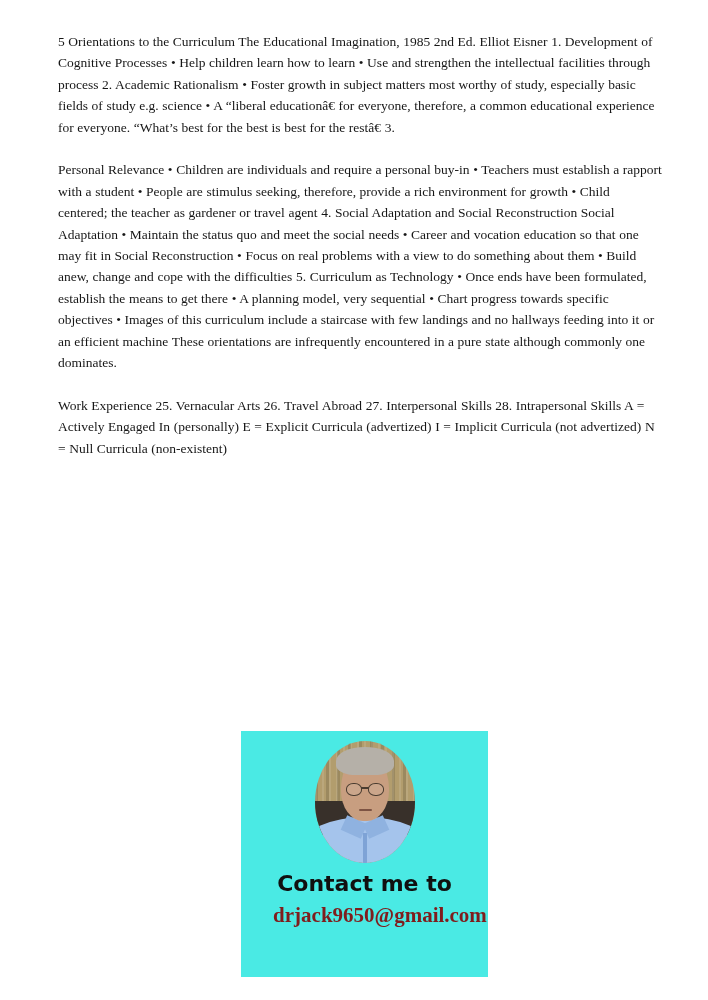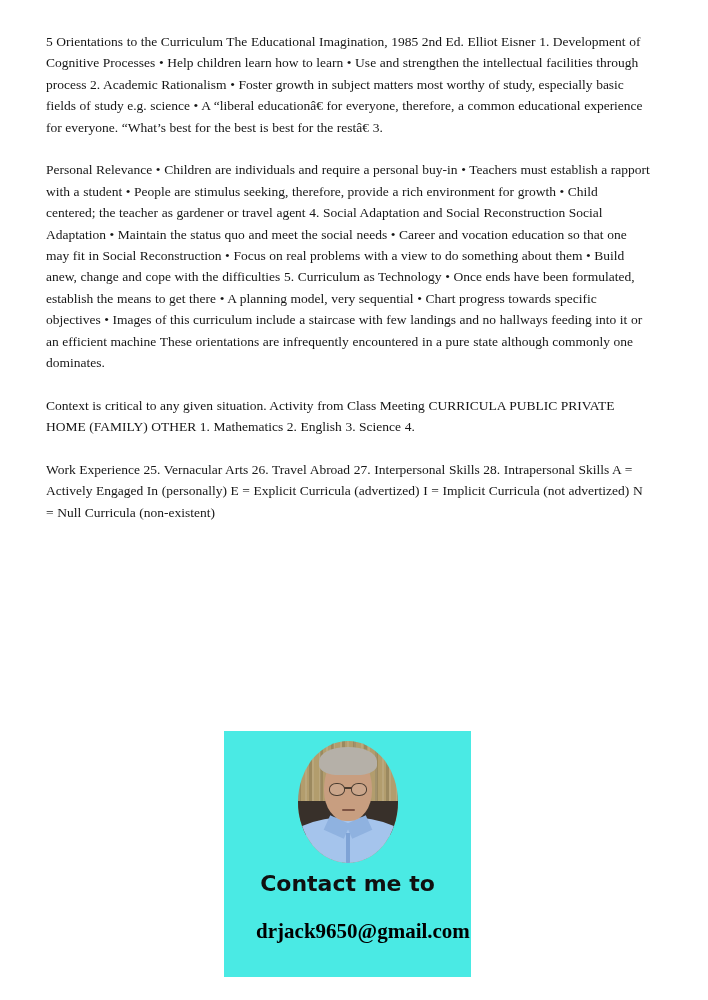--- a/index.html
+++ b/index.html
@@ -6,58 +6,58 @@
   body {
     width: 708px;
     height: 1000px;
     background: #ffffff;
     position: relative;
     overflow: hidden;
     font-family: "Liberation Serif", "DejaVu Serif", serif;
   }
   .doc {
     position: absolute;
-    left: 46px;
+    left: 58px;
     top: 31px;
     width: 604px;
     color: #161616;
     font-size: 13.5px;
     line-height: 21.4px;
   }
   .doc p {
     margin: 0 0 21.4px 0;
     text-align: left;
     word-spacing: 0.2px;
   }
   
   .banner {
     position: absolute;
-    left: 224px;
+    left: 241px;
     top: 731px;
     width: 247px;
     height: 246px;
     background: #4AEAE4;
     text-align: center;
     z-index: 5;
   }
   .banner-line {
     font-family: "DejaVu Sans", "Liberation Sans", sans-serif;
     font-weight: 700;
     font-size: 22px;
     line-height: 30px;
     color: #101010;
   }
   .banner-line.first { margin-top: 6px; }
   .banner-email {
     font-family: "Liberation Serif", "DejaVu Serif", serif;
     font-weight: 700;
     font-size: 21px;
     line-height: 28px;
-    color: #000000;
-    margin-top: 18px;
+    color: #7f1d1d;
+    margin-top: 2px;
     padding-left: 31px;
   }
   
   .photo {
     position: relative;
     width: 100px;
     height: 122px;
     margin: 10px auto 0 auto;
     border-radius: 50%;
     overflow: hidden;
@@ -117,21 +117,20 @@
     position: absolute; top: 68px; left: 44px; width: 13px; height: 2px;
     background: #7d5343; border-radius: 2px;
   }
 </style>
 </head>
 <body>
 
 <div class="doc">
   <p>5 Orientations to the Curriculum The Educational Imagination, 1985 2nd Ed. Elliot Eisner 1. Development of Cognitive Processes • Help children learn how to learn • Use and strengthen the intellectual facilities through process 2. Academic Rationalism • Foster growth in subject matters most worthy of study, especially basic fields of study e.g. science • A “liberal educationâ€ for everyone, therefore, a common educational experience for everyone. “What’s best for the best is best for the restâ€ 3.</p>
   <p>Personal Relevance • Children are individuals and require a personal buy-in • Teachers must establish a rapport with a student • People are stimulus seeking, therefore, provide a rich environment for growth • Child centered; the teacher as gardener or travel agent 4. Social Adaptation and Social Reconstruction Social Adaptation • Maintain the status quo and meet the social needs • Career and vocation education so that one may fit in Social Reconstruction • Focus on real problems with a view to do something about them • Build anew, change and cope with the difficulties 5. Curriculum as Technology • Once ends have been formulated, establish the means to get there • A planning model, very sequential • Chart progress towards specific objectives • Images of this curriculum include a staircase with few landings and no hallways feeding into it or an efficient machine These orientations are infrequently encountered in a pure state although commonly one dominates.</p>
-  <p>Context is critical to any given situation. Activity from Class Meeting CURRICULA PUBLIC PRIVATE HOME (FAMILY) OTHER 1. Mathematics 2. English 3. Science 4.</p>
   <p>Work Experience 25. Vernacular Arts 26. Travel Abroad 27. Interpersonal Skills 28. Intrapersonal Skills A = Actively Engaged In (personally) E = Explicit Curricula (advertized) I = Implicit Curricula (not advertized) N = Null Curricula (non-existent)</p>
 </div>
 
 <div class="banner">
   <div class="photo">
     <div class="photo-band"></div>
     <div class="photo-neck"></div>
     <div class="photo-shirt"></div>
     <div class="photo-collar-left"></div>
     <div class="photo-collar-right"></div>

